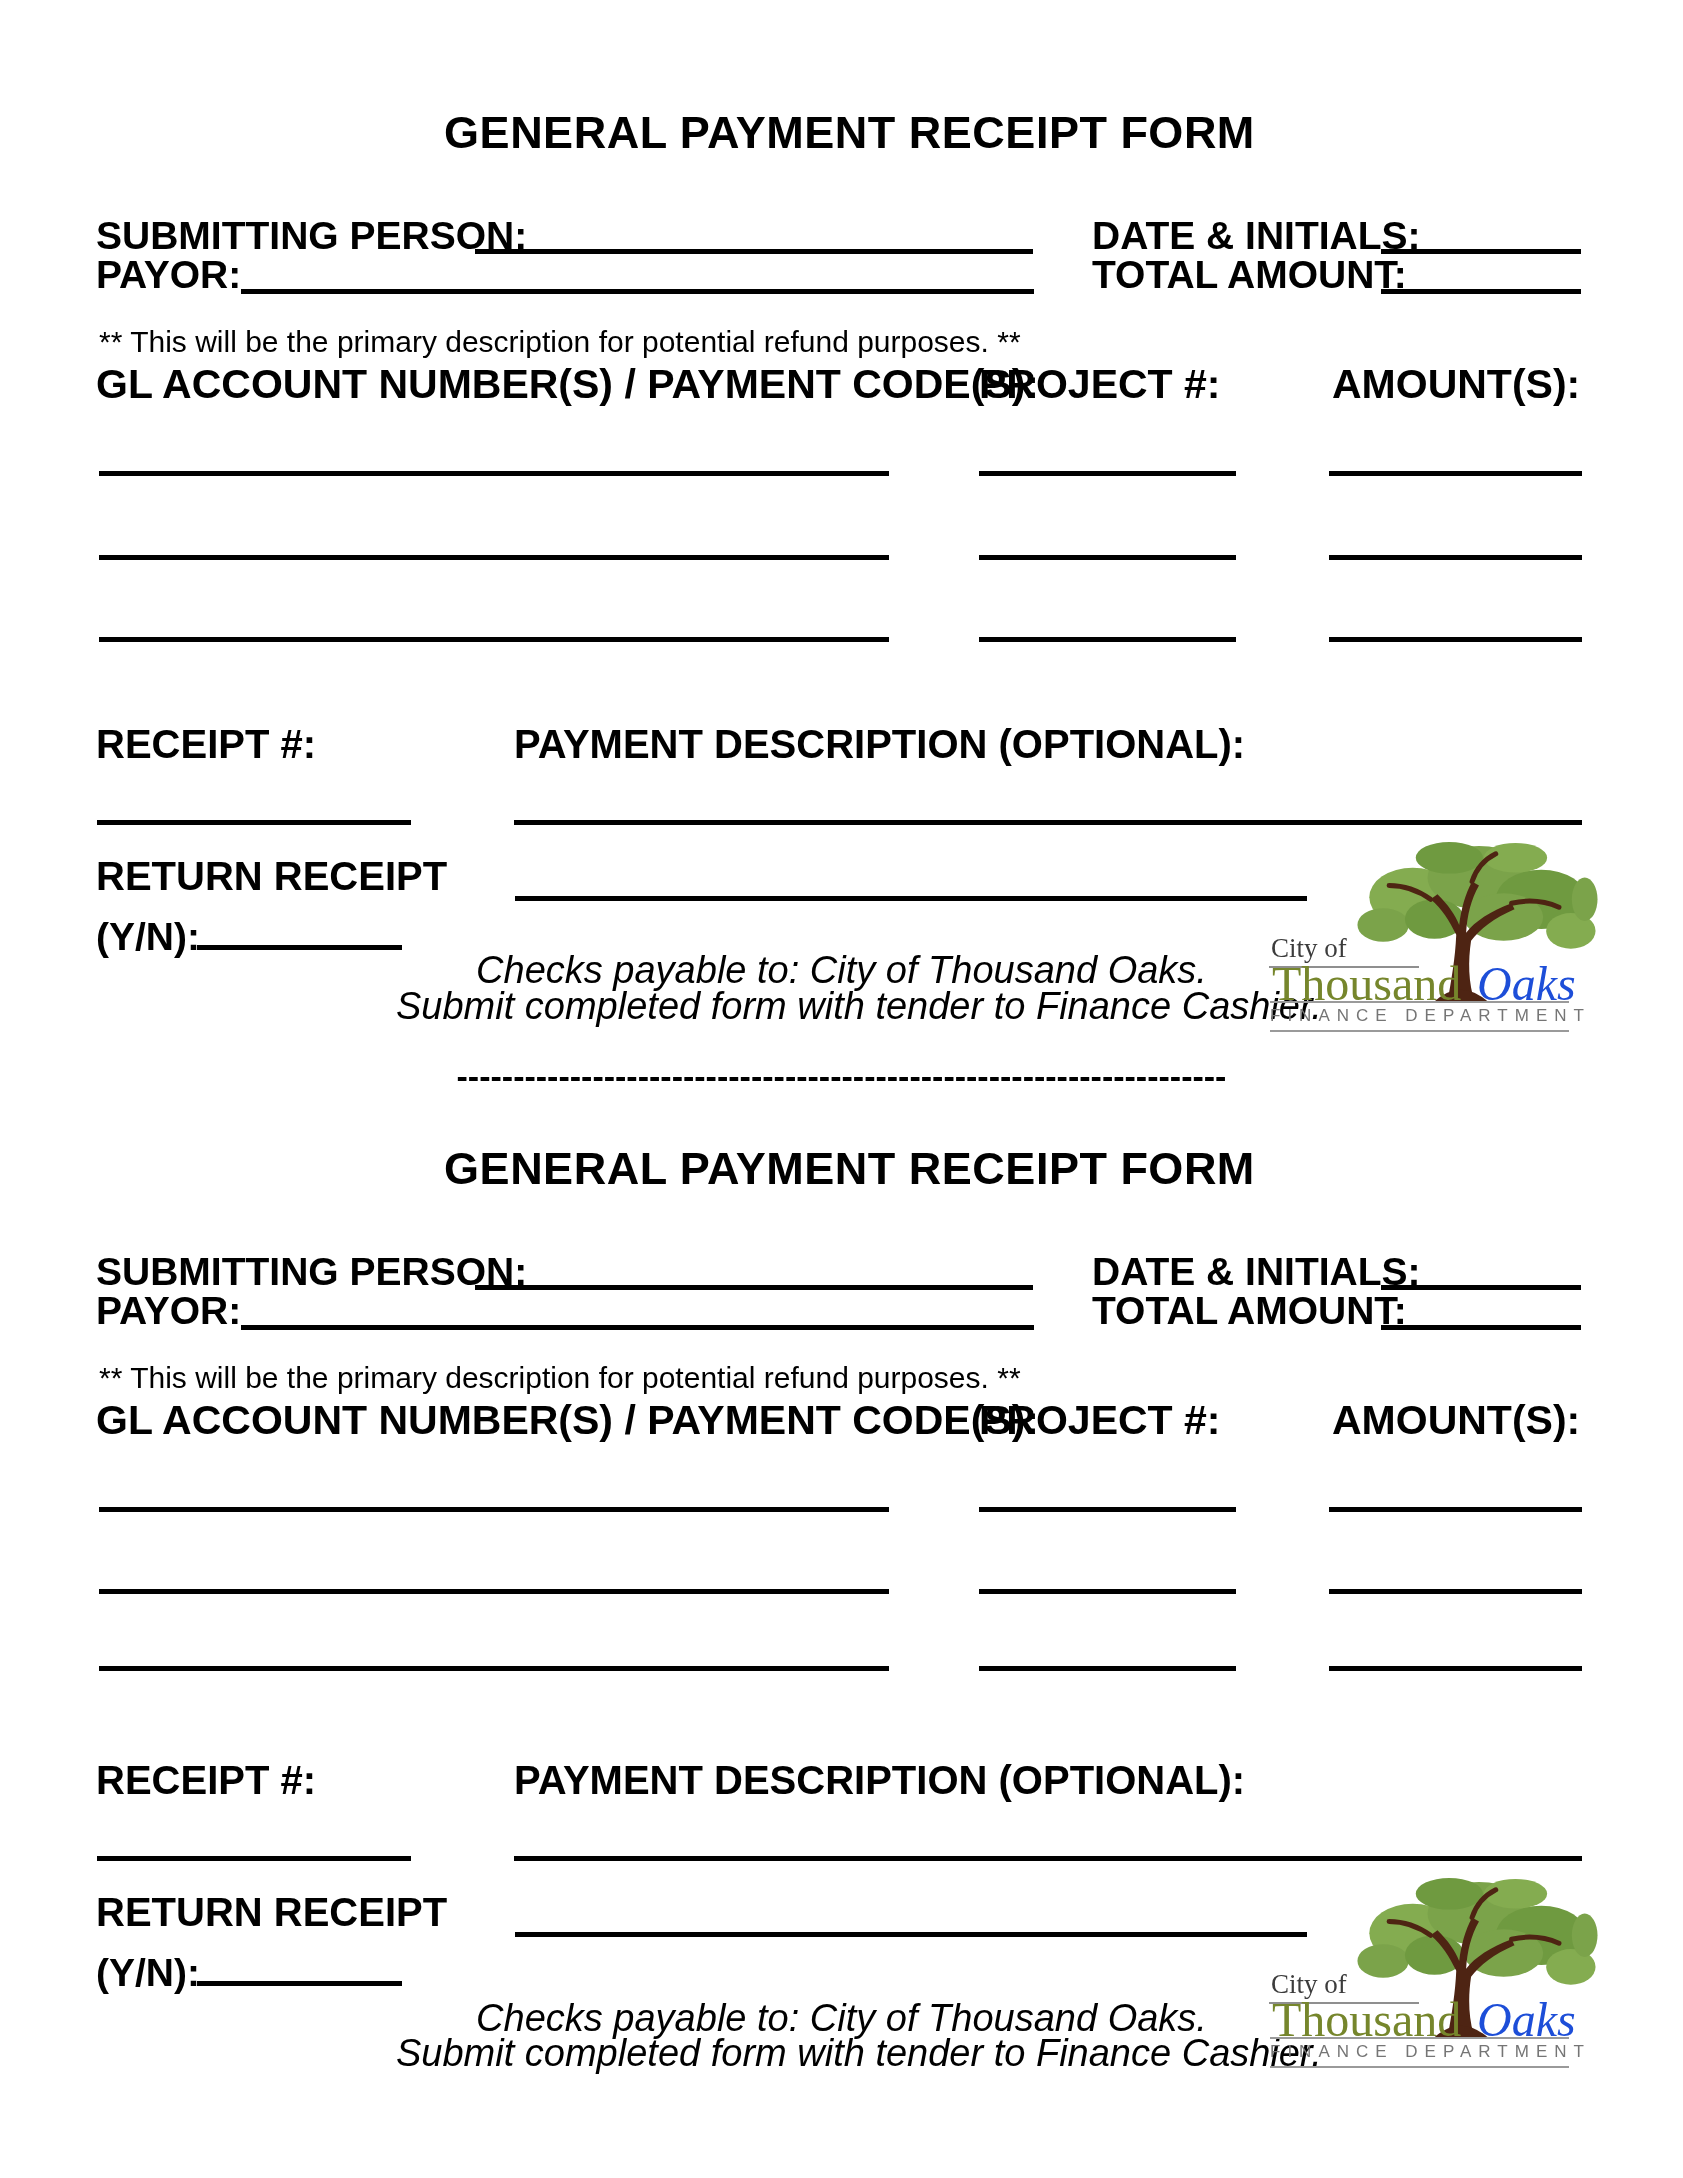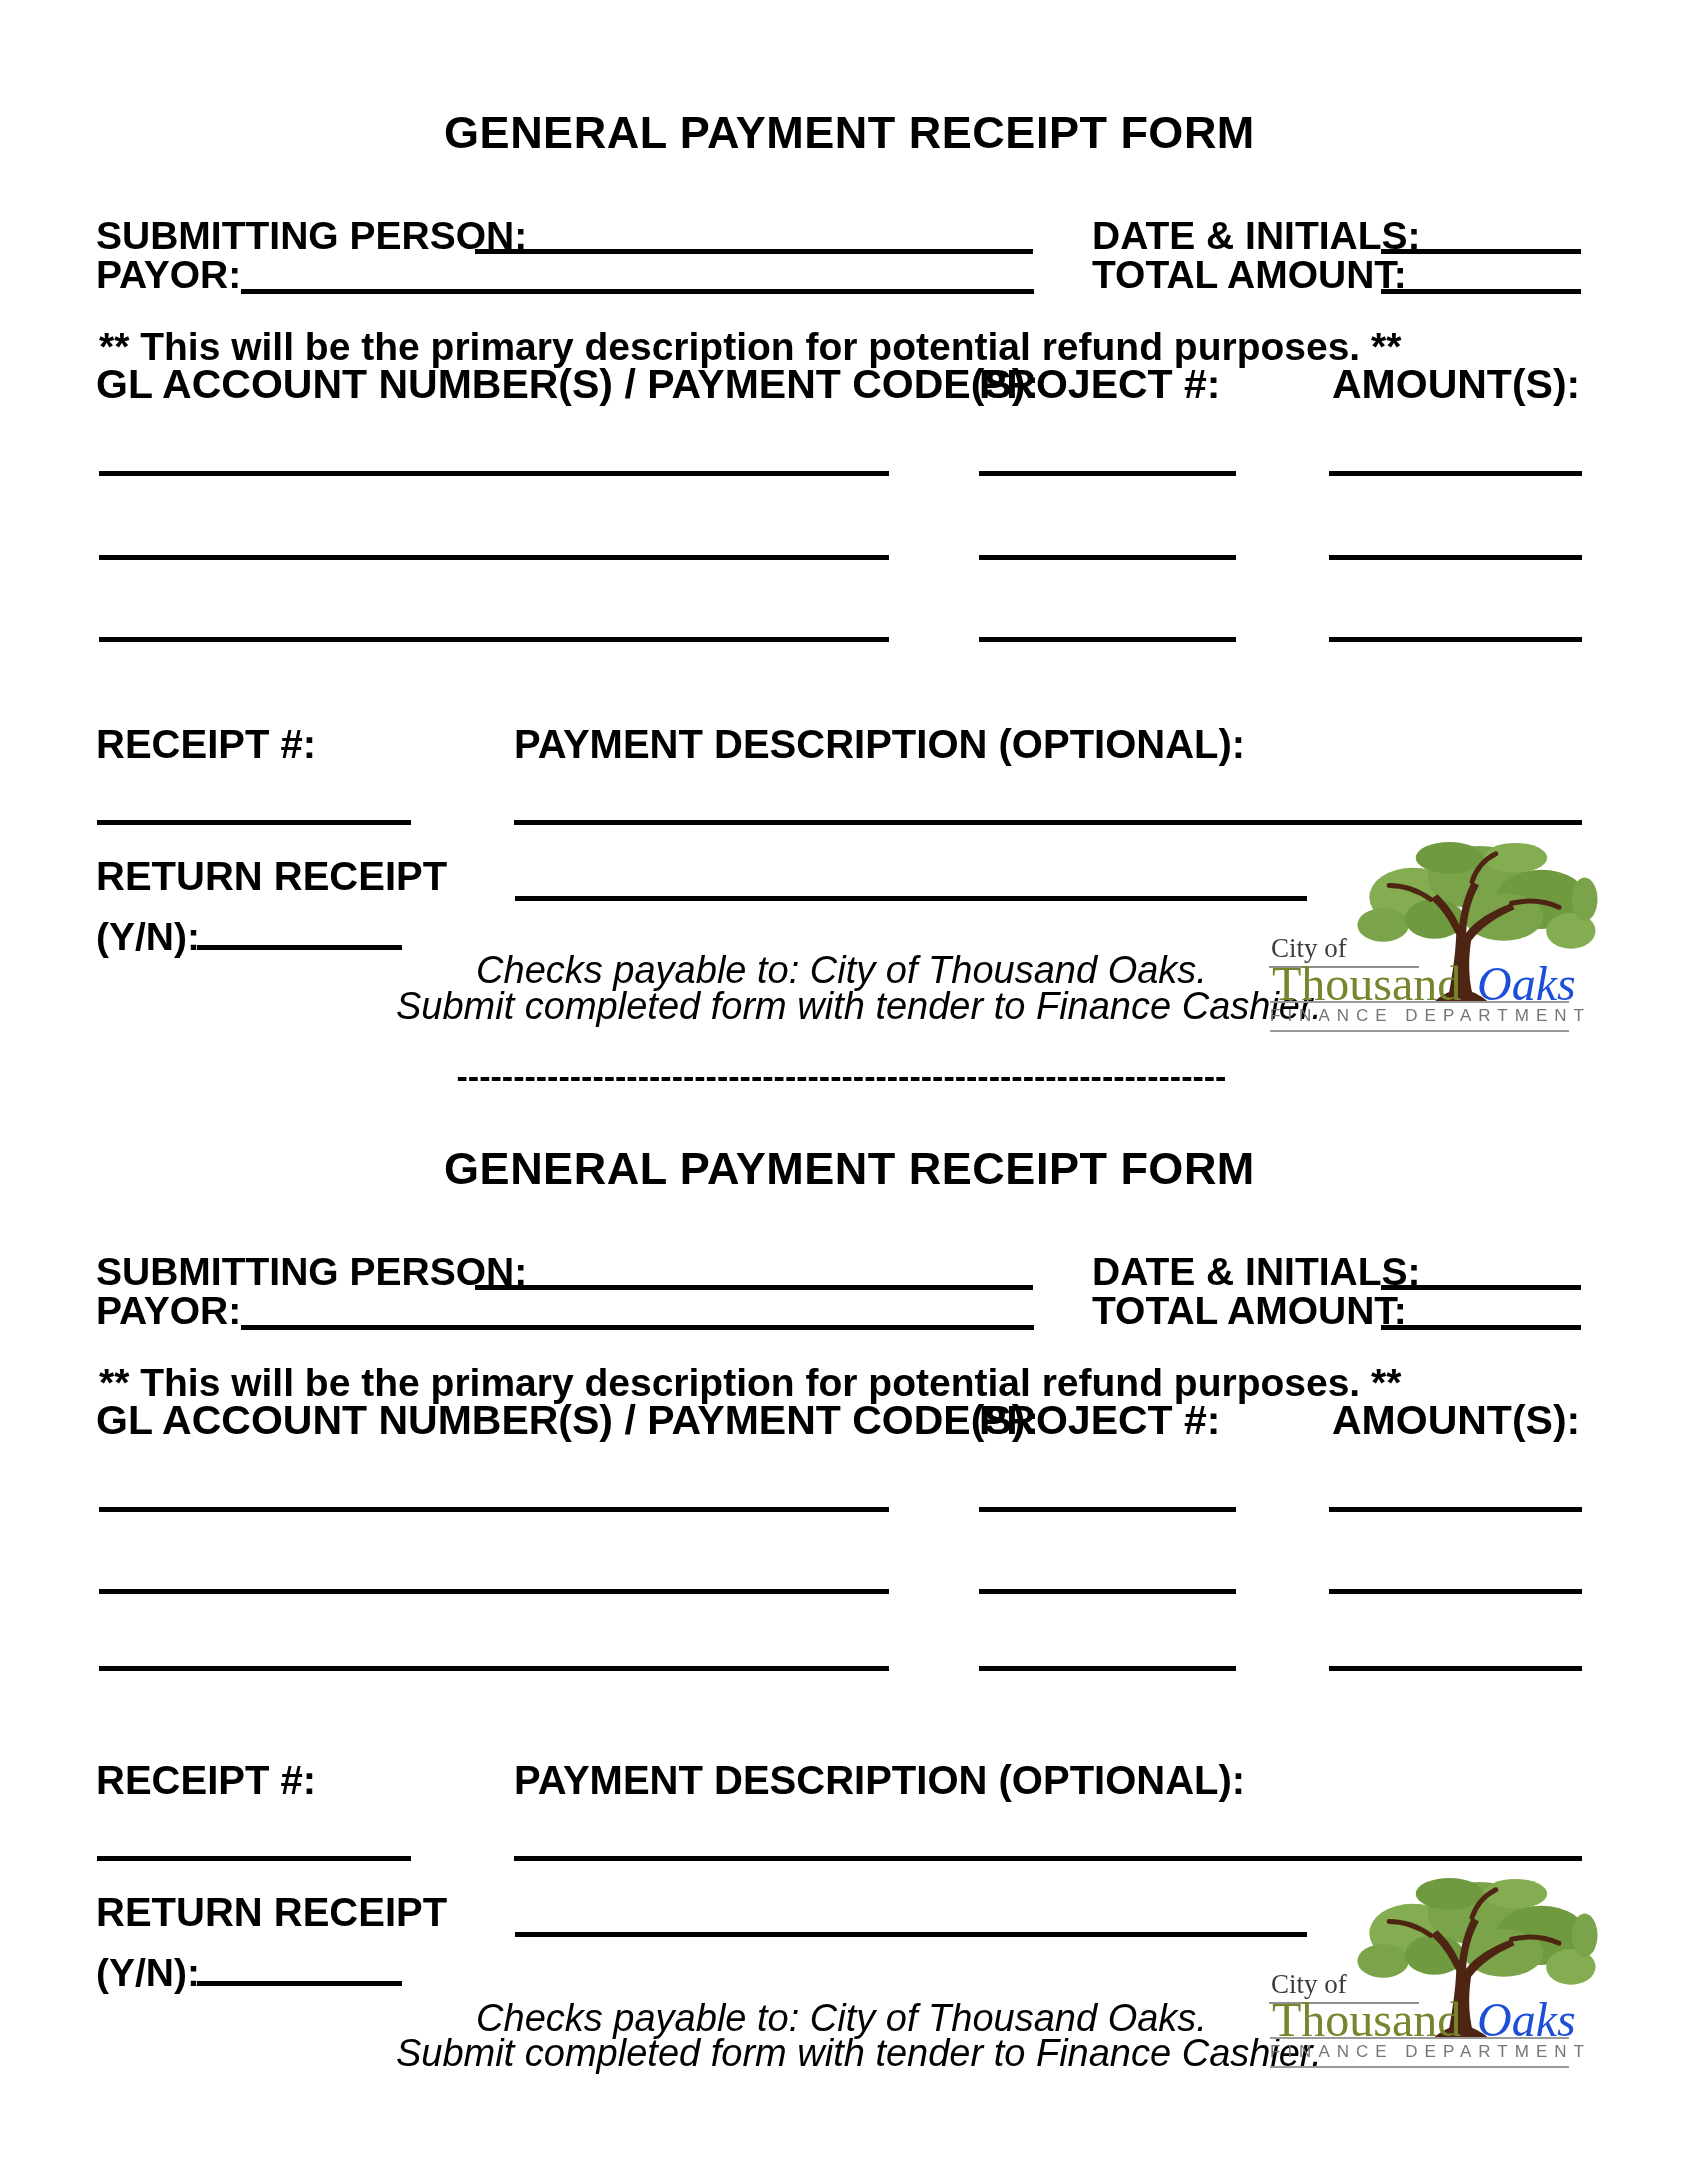--- a/index.html
+++ b/index.html
@@ -4,21 +4,21 @@
 <style>
   html,body{margin:0;padding:0;background:#fff;}
   .page{position:relative;width:1683px;height:2178px;background:#ffffff;overflow:hidden;
         font-family:"Liberation Sans", sans-serif;color:#000;}
   .copy{position:absolute;left:0;width:1683px;height:950px;}
   .copy1{top:99px;}
   .copy2{top:1135px;}
   .title{position:absolute;top:0;left:0;width:100%;text-align:center;
          font-size:45px;font-weight:bold;letter-spacing:0.5px;margin:8px;}
   .lbl{position:absolute;font-size:39px;font-weight:bold;line-height:1.15;white-space:nowrap;}
-  .note{position:absolute;top:226px;left:99px;font-size:39px;font-weight:bold;white-space:nowrap;}
+  .note{position:absolute;top:226px;left:99px;font-size:30px;font-weight:normal;white-space:nowrap;}
   .glhdr{font-size:41px;}
   .fline{position:absolute;height:0;border-top:5px solid #000;}
   .checks{position:absolute;left:396px;width:891px;text-align:center;
           font-size:38px;font-style:italic;line-height:1.1;white-space:nowrap;}
   .checks1{top:851px;}
   .checks2{top:887px;}
   
   .copy2 .receipt-lbl{top:586px;}
   .copy2 .receipt-line{top:694px;}
   .copy2 .return-lbl{top:730px;}

